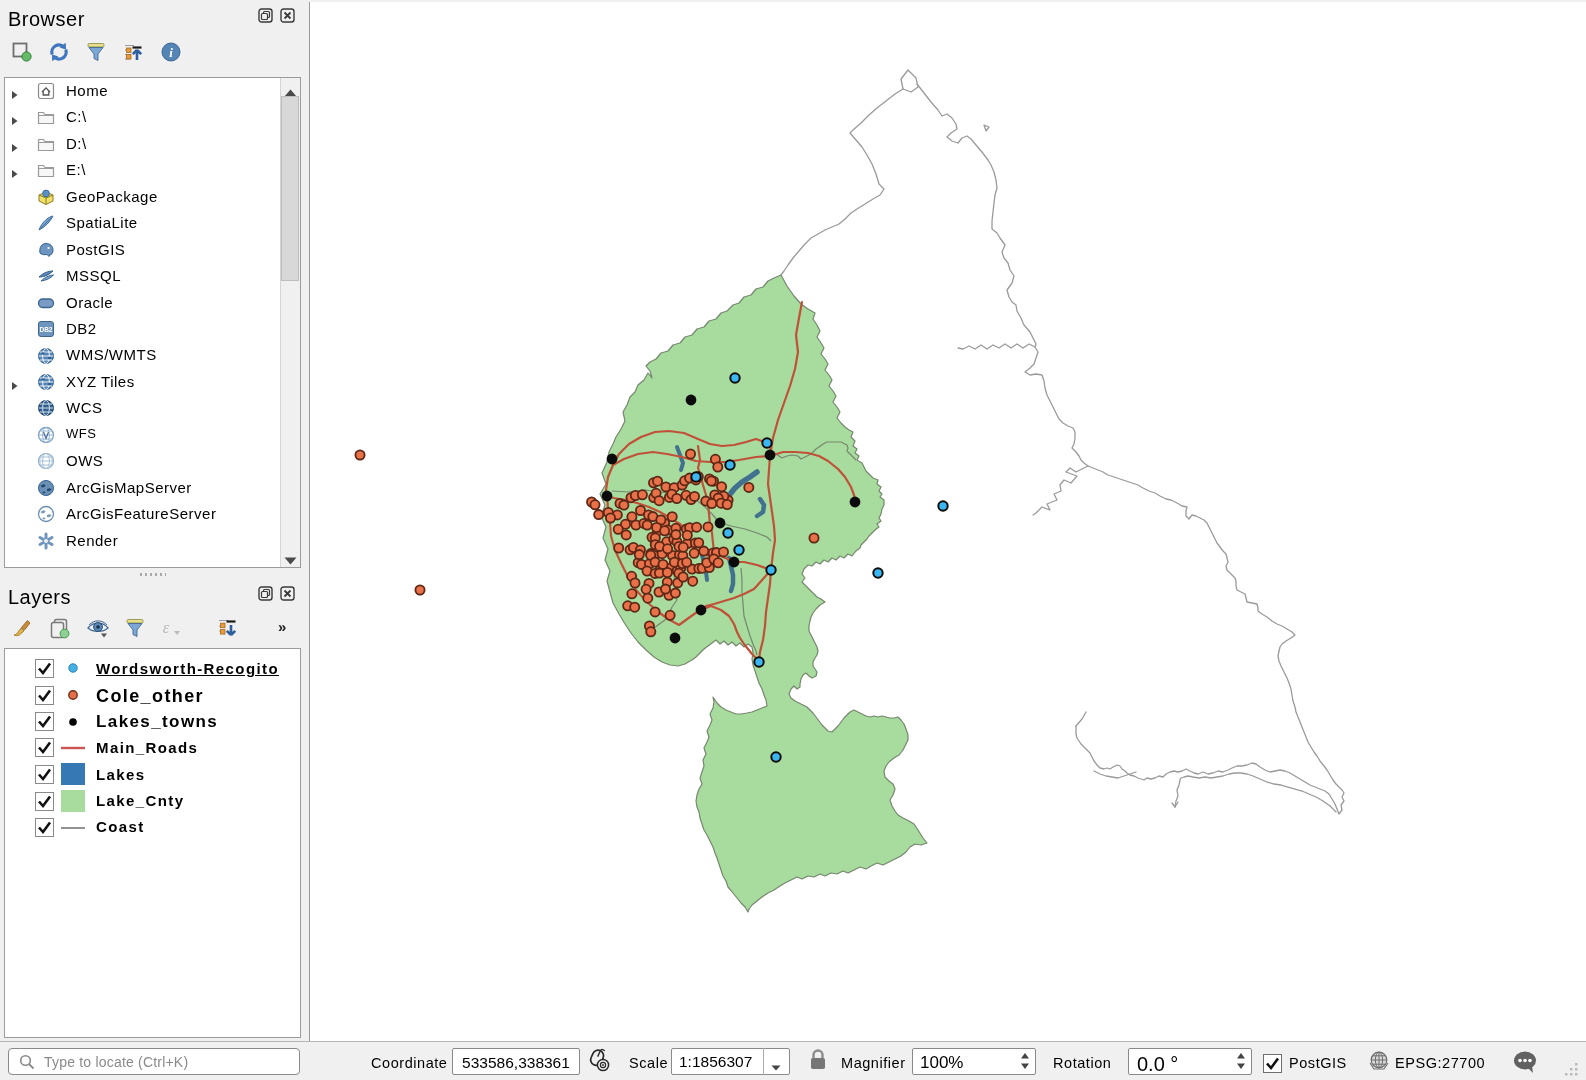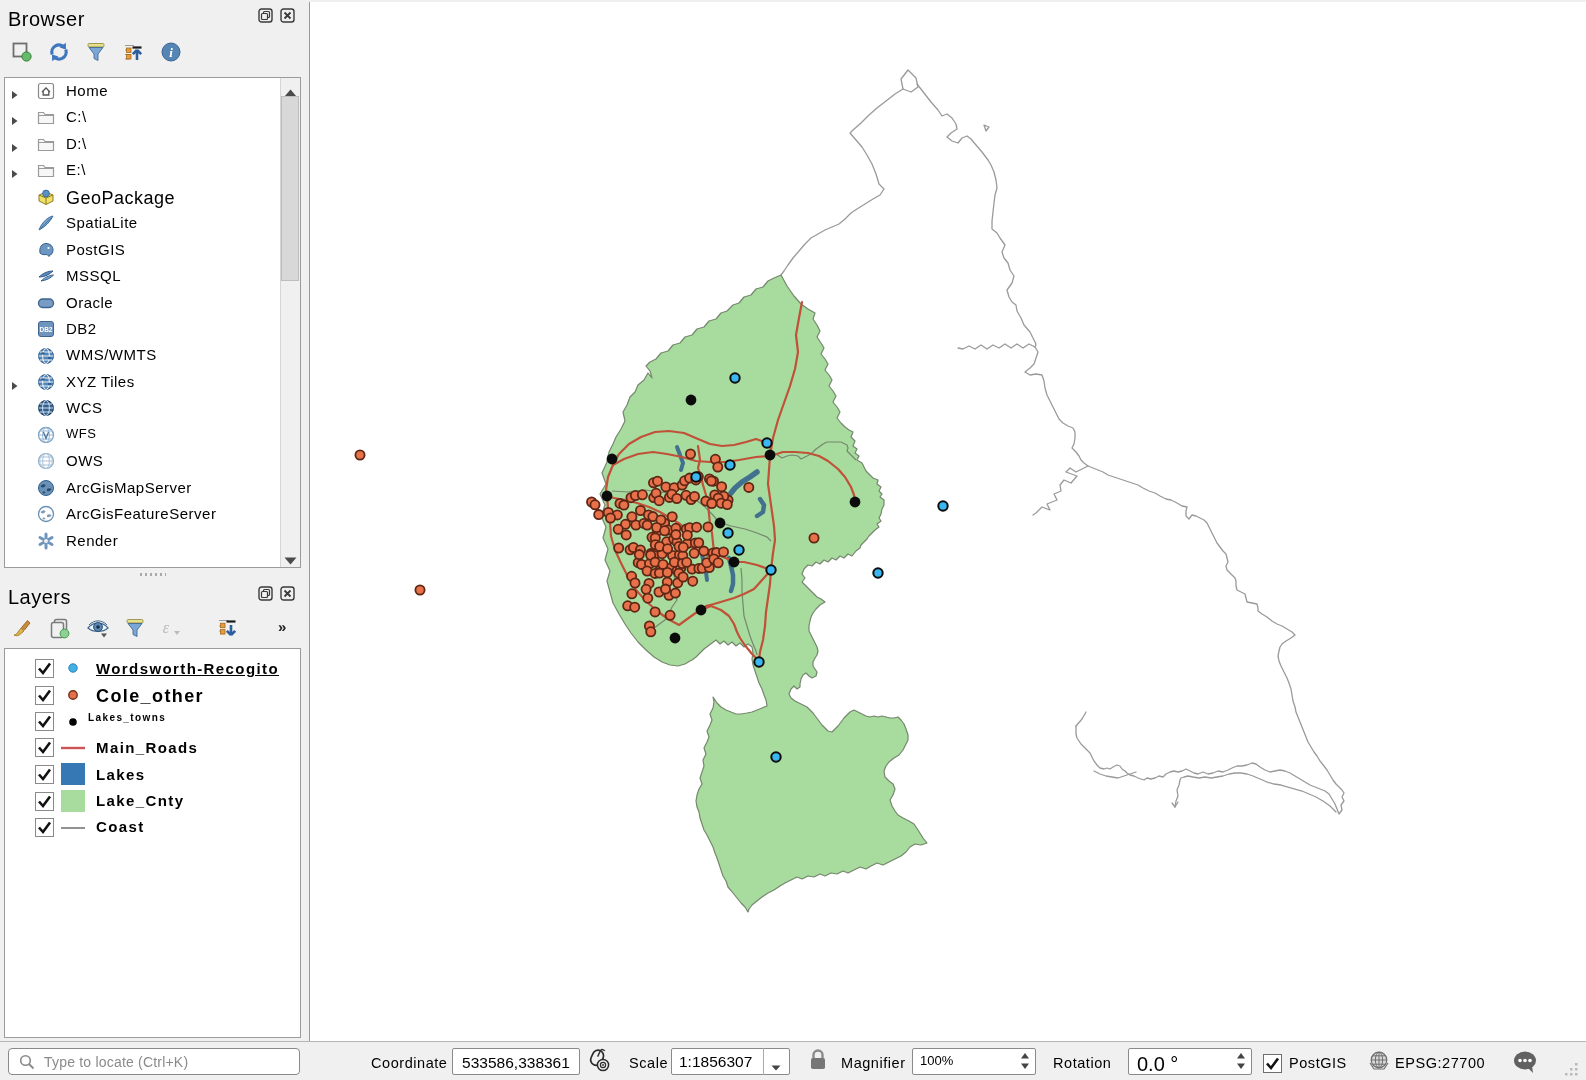--- a/index.html
+++ b/index.html
@@ -298,21 +298,21 @@
 <div style="position:absolute;left:36px;top:160px"><svg width="20" height="20" viewBox="0 0 20 20" style="">
       <path d="M2.5 5.5 h5 l1.5 2 h8.5 v9 h-15 z" fill="#f7f7f7" stroke="#9a9a9a" stroke-width="1.2"></path>
       <path d="M2.5 8.5 h15" stroke="#9a9a9a" stroke-width="1"></path>
     </svg></div>
 <div style="position:absolute;left:66px;top:161px;font-size:15px;letter-spacing:0.5px;color:#000">E:\</div>
 <div style="position:absolute;left:36px;top:187px"><svg width="20" height="20" viewBox="0 0 20 20" style="">
       <path d="M3 8 L10 5 L17 8 L17 14 L10 17.5 L3 14 Z" fill="#efe06a" stroke="#8f7c1e" stroke-width="1"></path>
       <path d="M3 8 L10 11 L17 8 M10 11 V17.5" fill="none" stroke="#8f7c1e" stroke-width="1"></path>
       <circle cx="10" cy="6.5" r="3.4" fill="#5b8fc7" stroke="#2c5f96" stroke-width="0.8"></circle>
     </svg></div>
-<div style="position:absolute;left:66px;top:188px;font-size:18px;letter-spacing:0.5px;color:#000">GeoPackage</div>
+<div style="position:absolute;left:66px;top:188px;font-size:15px;letter-spacing:0.5px;color:#000">GeoPackage</div>
 <div style="position:absolute;left:36px;top:213px"><svg width="20" height="20" viewBox="0 0 20 20" style="">
       <path d="M3 17 C6 9, 12 4, 17 3 C14 9, 9 14, 3 17 Z" fill="#7aa3cc" stroke="#3d6ea0" stroke-width="1"></path>
       <path d="M4 16 L15 5" stroke="#3d6ea0" stroke-width="0.8"></path>
     </svg></div>
 <div style="position:absolute;left:66px;top:214px;font-size:15px;letter-spacing:0.5px;color:#000">SpatiaLite</div>
 <div style="position:absolute;left:36px;top:240px"><svg width="20" height="20" viewBox="0 0 20 20" style="">
       <path d="M4 13 C3 7, 6 3.5, 10 3.5 C14 3.5, 17 6, 17 10 C17 13, 15.5 15, 13.5 15 L13 16.5 L11 14.5 C8 15, 5.5 14.5, 4 13 Z" fill="#6e96c2" stroke="#35608f" stroke-width="1"></path>
       <circle cx="12.5" cy="8" r="1.1" fill="#fff"></circle>
     </svg></div>
 <div style="position:absolute;left:66px;top:241px;font-size:15px;letter-spacing:0.5px;color:#000">PostGIS</div>
@@ -455,21 +455,21 @@
       <circle cx="13" cy="8" r="4.2" fill="#e2714b" stroke="#732f18" stroke-width="1.4"></circle>
     </svg></div>
 <div style="position:absolute;left:96px;top:686px;font-size:18px;font-weight:bold;letter-spacing:1.4px">Cole_other</div>
 <div style="position:absolute;left:35px;top:712px"><svg width="19" height="19" viewBox="0 0 19 19">
       <rect x="0.5" y="0.5" width="18" height="18" fill="#fff" stroke="#8a8a8a"></rect>
       <path d="M4 9.5 L8 14 L15 4.5" fill="none" stroke="#111" stroke-width="2.6"></path>
     </svg></div>
 <div style="position:absolute;left:60px;top:714px"><svg width="26" height="16">
       <circle cx="13" cy="8" r="3.8" fill="#000"></circle>
     </svg></div>
-<div style="position:absolute;left:88px;top:712px;font-size:10px;font-weight:bold;letter-spacing:1.4px">Lakes_towns</div>
+<div style="position:absolute;left:96px;top:712px;font-size:17px;font-weight:bold;letter-spacing:1.4px">Lakes_towns</div>
 <div style="position:absolute;left:35px;top:738px"><svg width="19" height="19" viewBox="0 0 19 19">
       <rect x="0.5" y="0.5" width="18" height="18" fill="#fff" stroke="#8a8a8a"></rect>
       <path d="M4 9.5 L8 14 L15 4.5" fill="none" stroke="#111" stroke-width="2.6"></path>
     </svg></div>
 <div style="position:absolute;left:60px;top:740px"><svg width="26" height="16">
       <path d="M1 8 H25" stroke="#ca5456" stroke-width="2.4"></path>
     </svg></div>
 <div style="position:absolute;left:96px;top:739px;font-size:15px;font-weight:bold;letter-spacing:1.4px">Main_Roads</div>
 <div style="position:absolute;left:35px;top:765px"><svg width="19" height="19" viewBox="0 0 19 19">
       <rect x="0.5" y="0.5" width="18" height="18" fill="#fff" stroke="#8a8a8a"></rect>
@@ -522,21 +522,21 @@
 <div class="abs" style="left:763px;top:1048px;width:27px;height:27px;border-left:1px solid #aaa"></div>
 <div class="abs" style="left:770px;top:1058px"><svg width="12" height="8" viewBox="0 0 12 8" style="">
       <path d="M1.5 1.5 L10.5 1.5 L6 6.5 Z" fill="#444"></path>
     </svg></div>
 <div class="abs" style="left:808px;top:1047px"><svg width="20" height="26" viewBox="0 0 20 26" style="">
       <path d="M5.5 11 V8 a4.5 4.5 0 0 1 9 0 V11" fill="none" stroke="#8a8a8a" stroke-width="2.4"></path>
       <rect x="3" y="11" width="14" height="11" rx="1.8" fill="#767676"></rect>
     </svg></div>
 <div class="abs sblabel" style="left:841px;top:1055px">Magnifier</div>
 <div class="abs inbox" style="left:912px;top:1048px;width:124px;height:27px"></div>
-<div class="abs" style="left:920px;top:1053px;font-size:13px">100%</div>
+<div class="abs" style="left:920px;top:1053px;font-size:17px">100%</div>
 <div class="abs" style="left:1018px;top:1050px"><svg width="14" height="22" viewBox="0 0 14 22" style="">
       <path d="M7 3 L11 8.5 H3 Z" fill="#444"></path>
       <path d="M7 19 L3 13.5 H11 Z" fill="#444"></path>
     </svg></div>
 <div class="abs sblabel" style="left:1053px;top:1055px">Rotation</div>
 <div class="abs inbox" style="left:1128px;top:1048px;width:124px;height:27px"></div>
 <div class="abs" style="left:1137px;top:1053px;font-size:20px">0.0 °</div>
 <div class="abs" style="left:1234px;top:1050px"><svg width="14" height="22" viewBox="0 0 14 22" style="">
       <path d="M7 3 L11 8.5 H3 Z" fill="#444"></path>
       <path d="M7 19 L3 13.5 H11 Z" fill="#444"></path>

